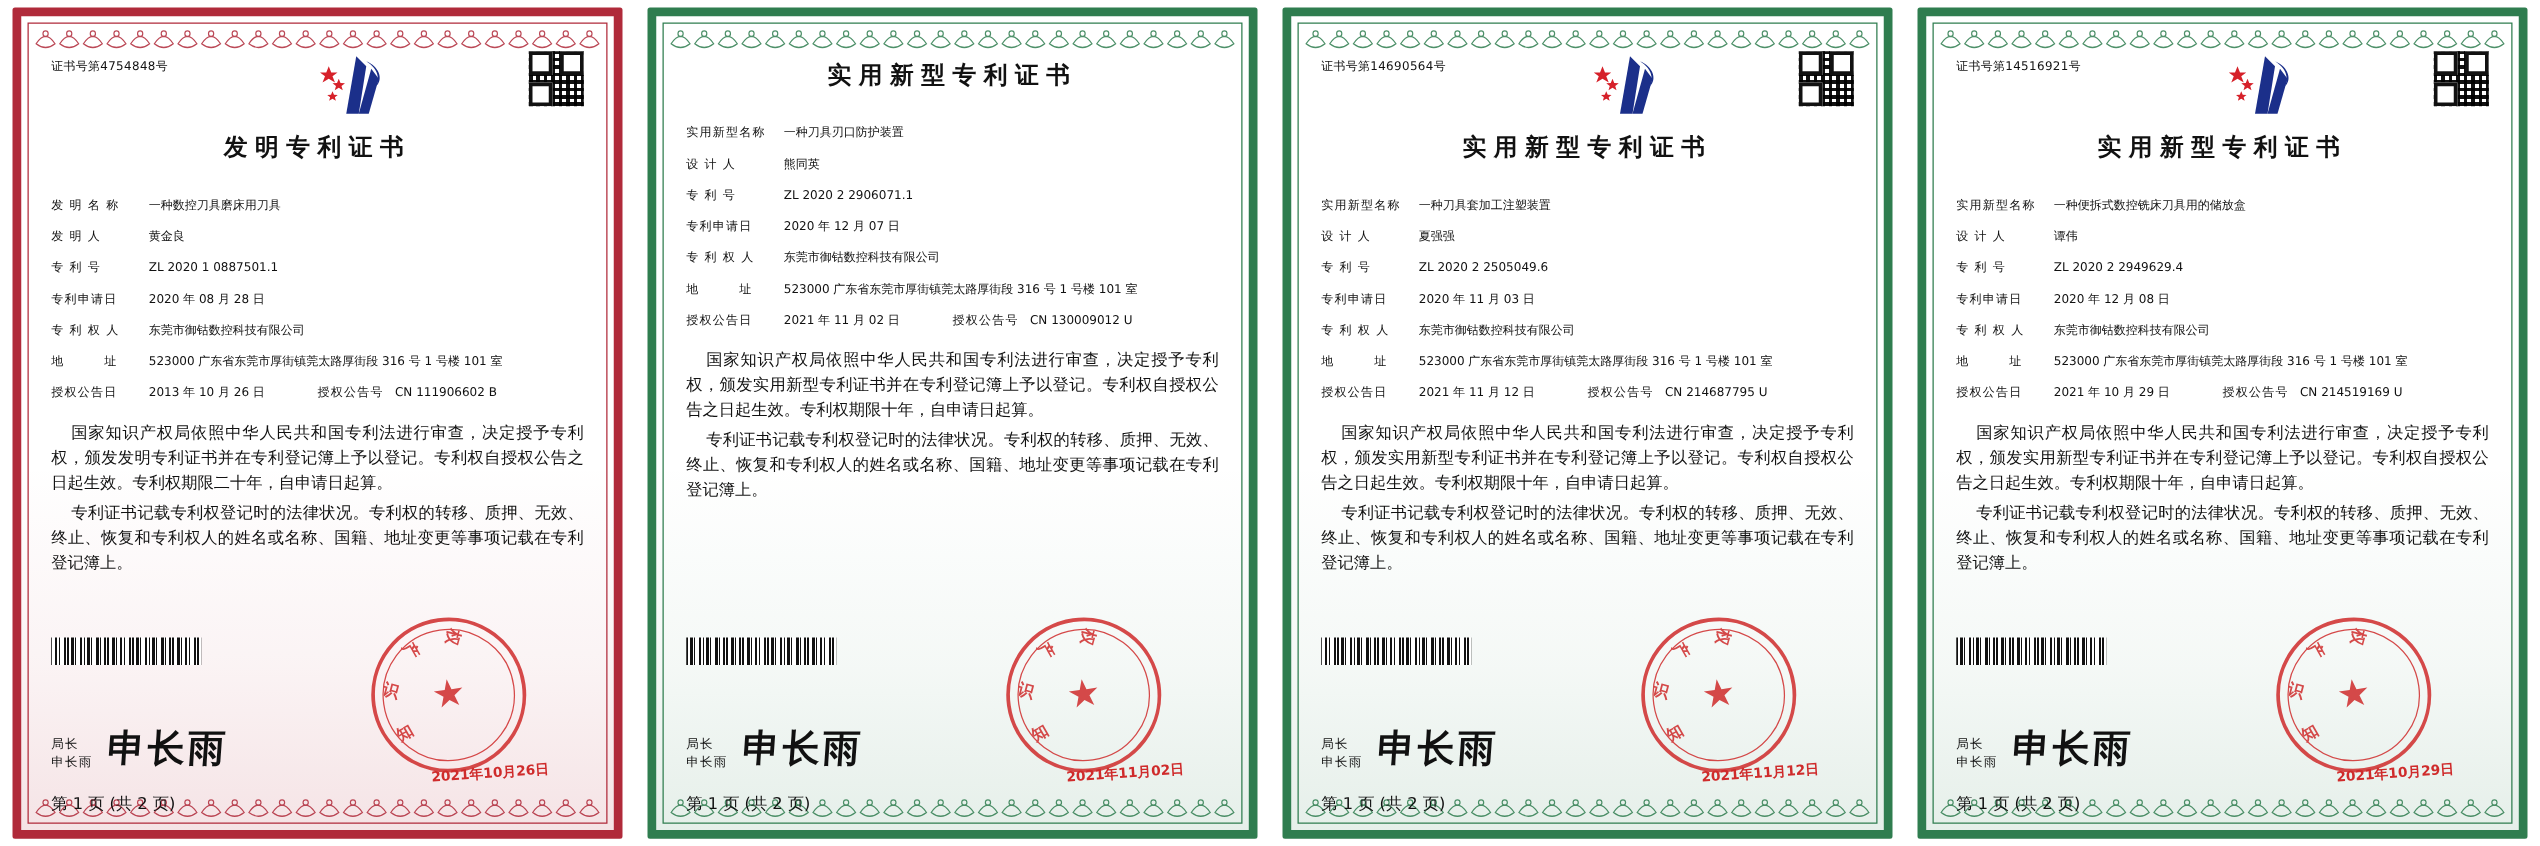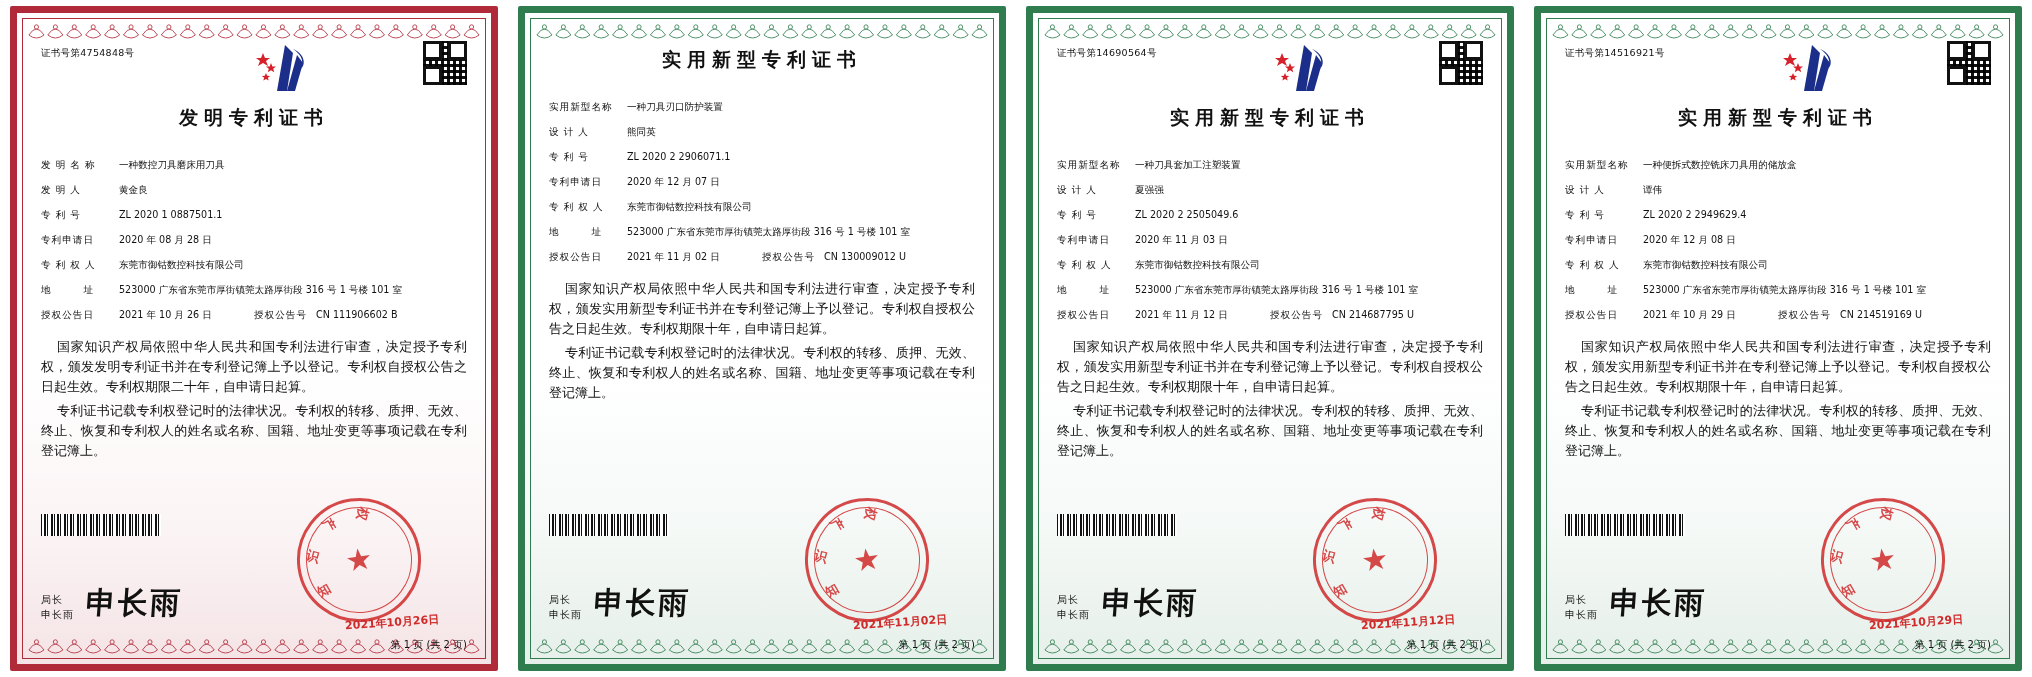--- a/index.html
+++ b/index.html
@@ -249,22 +249,22 @@
     position: absolute;
     right: 28px;
     bottom: 8px;
     font-size: 11px;
     color: #cf2b2b;
     font-weight: bold;
     transform: rotate(-4deg);
     white-space: nowrap;
   }
   .pagefoot {
-    text-align: right;
-    font-size: 10px;
+    text-align: left;
+    font-size: 13px;
     color: #111;
     padding-bottom: 2px;
   }
 </style>
 </head>
 <body>
 
 <div id="page">
     <div class="cert">
       <div class="cert-inner">
@@ -406,21 +406,21 @@
               <div class="field-label">专 利 权 人</div>
               <div class="field-value">东莞市御钴数控科技有限公司</div>
             </div>
             <div class="field-row">
               <div class="field-label">地　　　址</div>
               <div class="field-value">523000  广东省东莞市厚街镇莞太路厚街段 316 号 1 号楼 101 室</div>
             </div>
             <div class="field-row double">
               <div class="half">
                 <div class="field-label">授权公告日</div>
-                <div class="field-value">2021 年 10 月 26 日</div>
+                <div class="field-value">2013 年 10 月 26 日</div>
               </div>
               <div class="half right">
                 <div class="field-label">授权公告号</div>
                 <div class="field-value">CN 111906602 B</div>
               </div>
             </div>
           </div>
           <div class="paras">
             <p>国家知识产权局依照中华人民共和国专利法进行审查，决定授予专利权，颁发发明专利证书并在专利登记簿上予以登记。专利权自授权公告之日起生效。专利权期限二十年，自申请日起算。</p>
             <p>专利证书记载专利权登记时的法律状况。专利权的转移、质押、无效、终止、恢复和专利权人的姓名或名称、国籍、地址变更等事项记载在专利登记簿上。</p>

